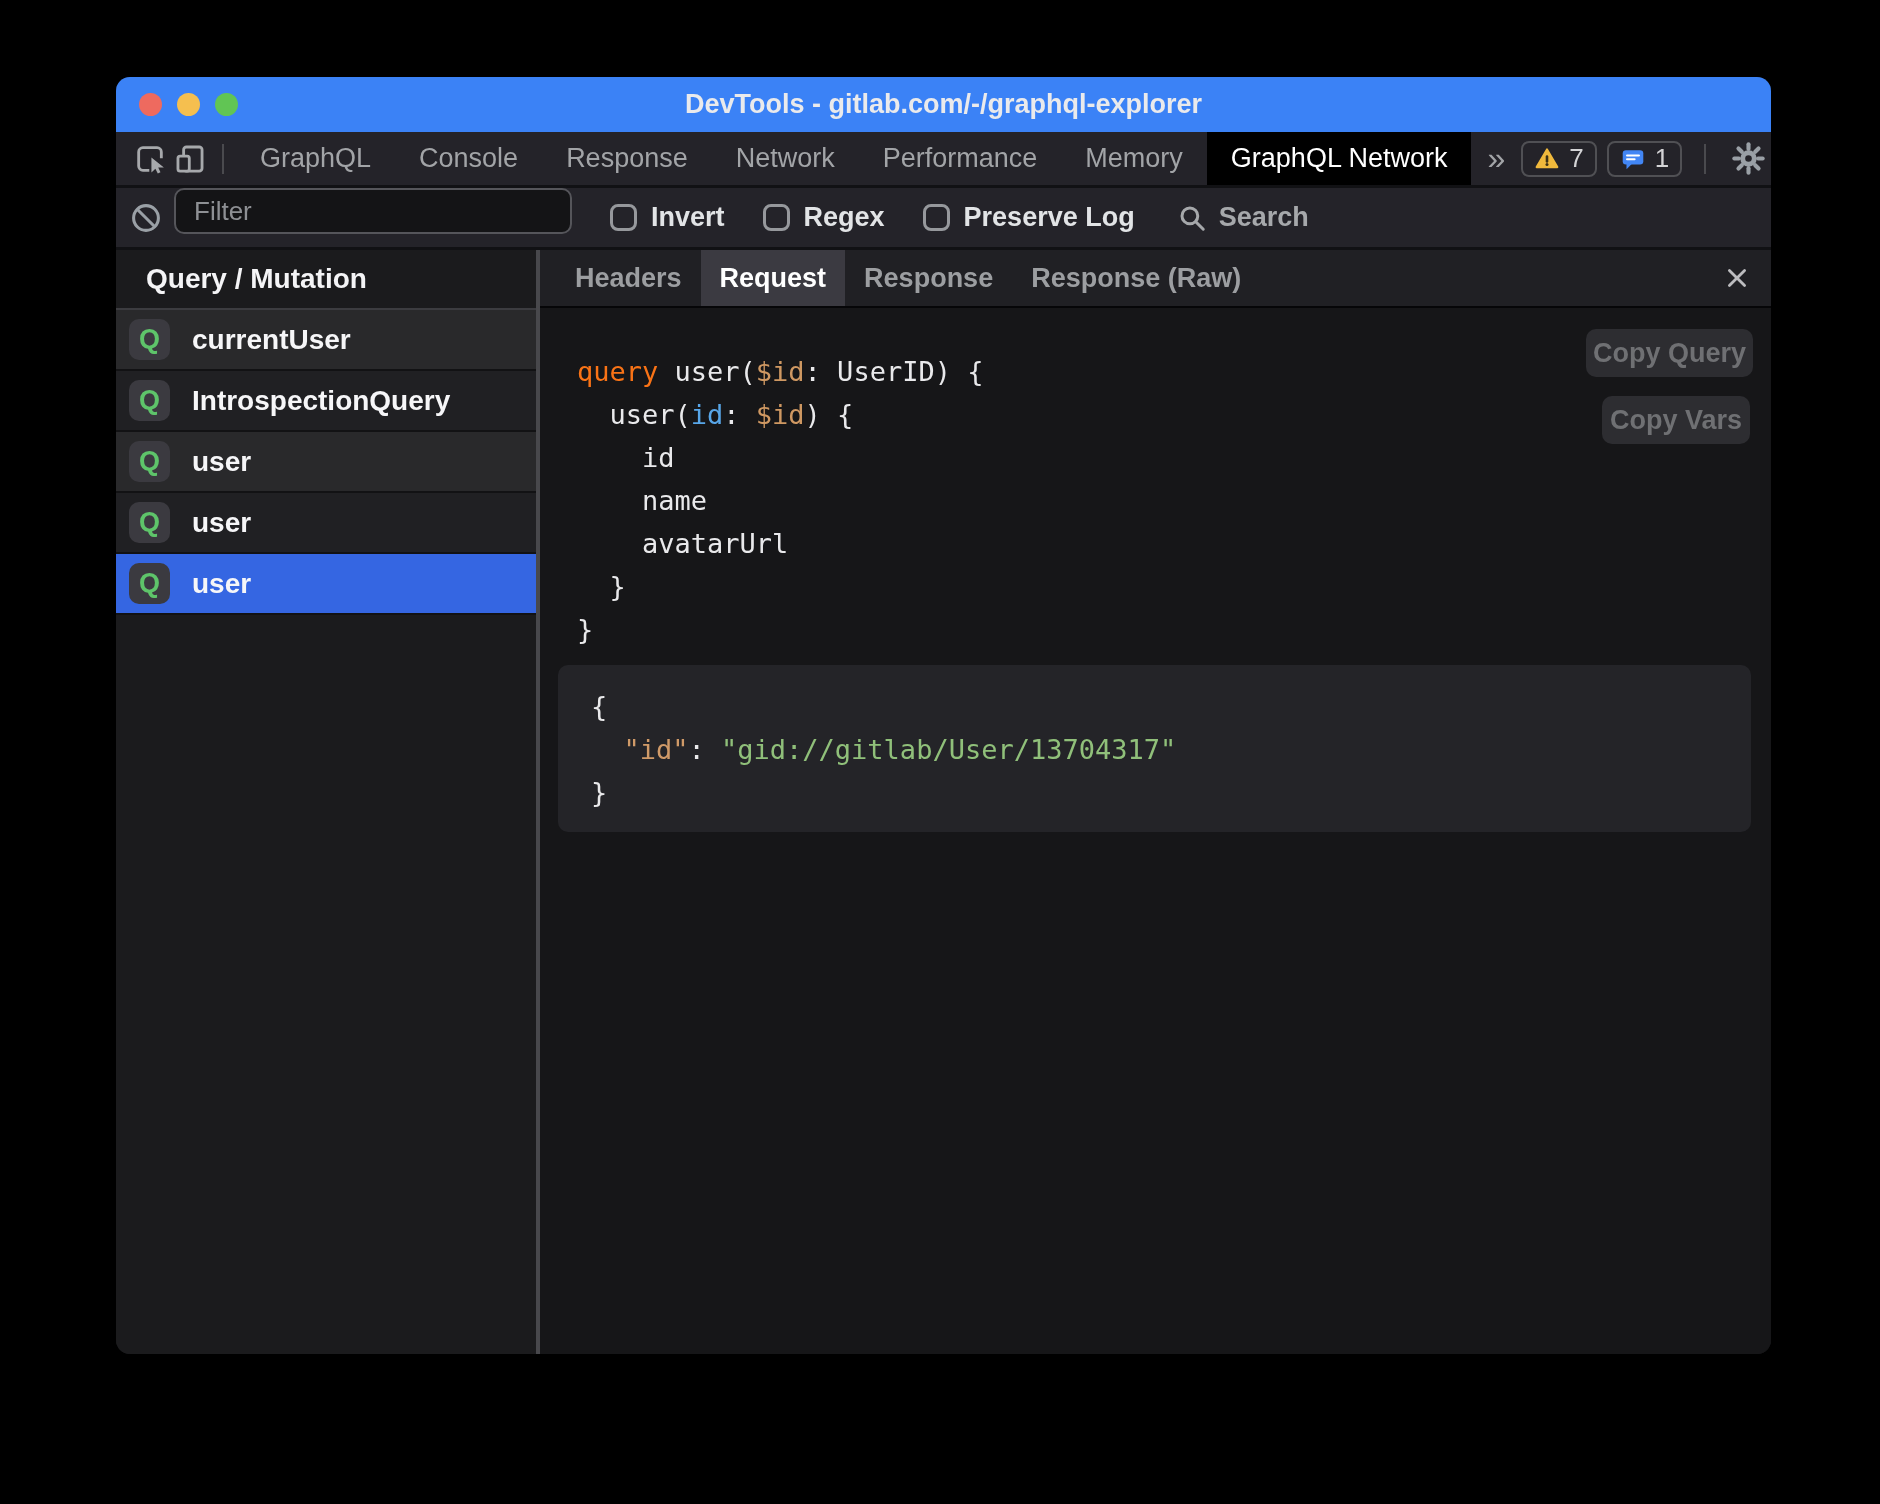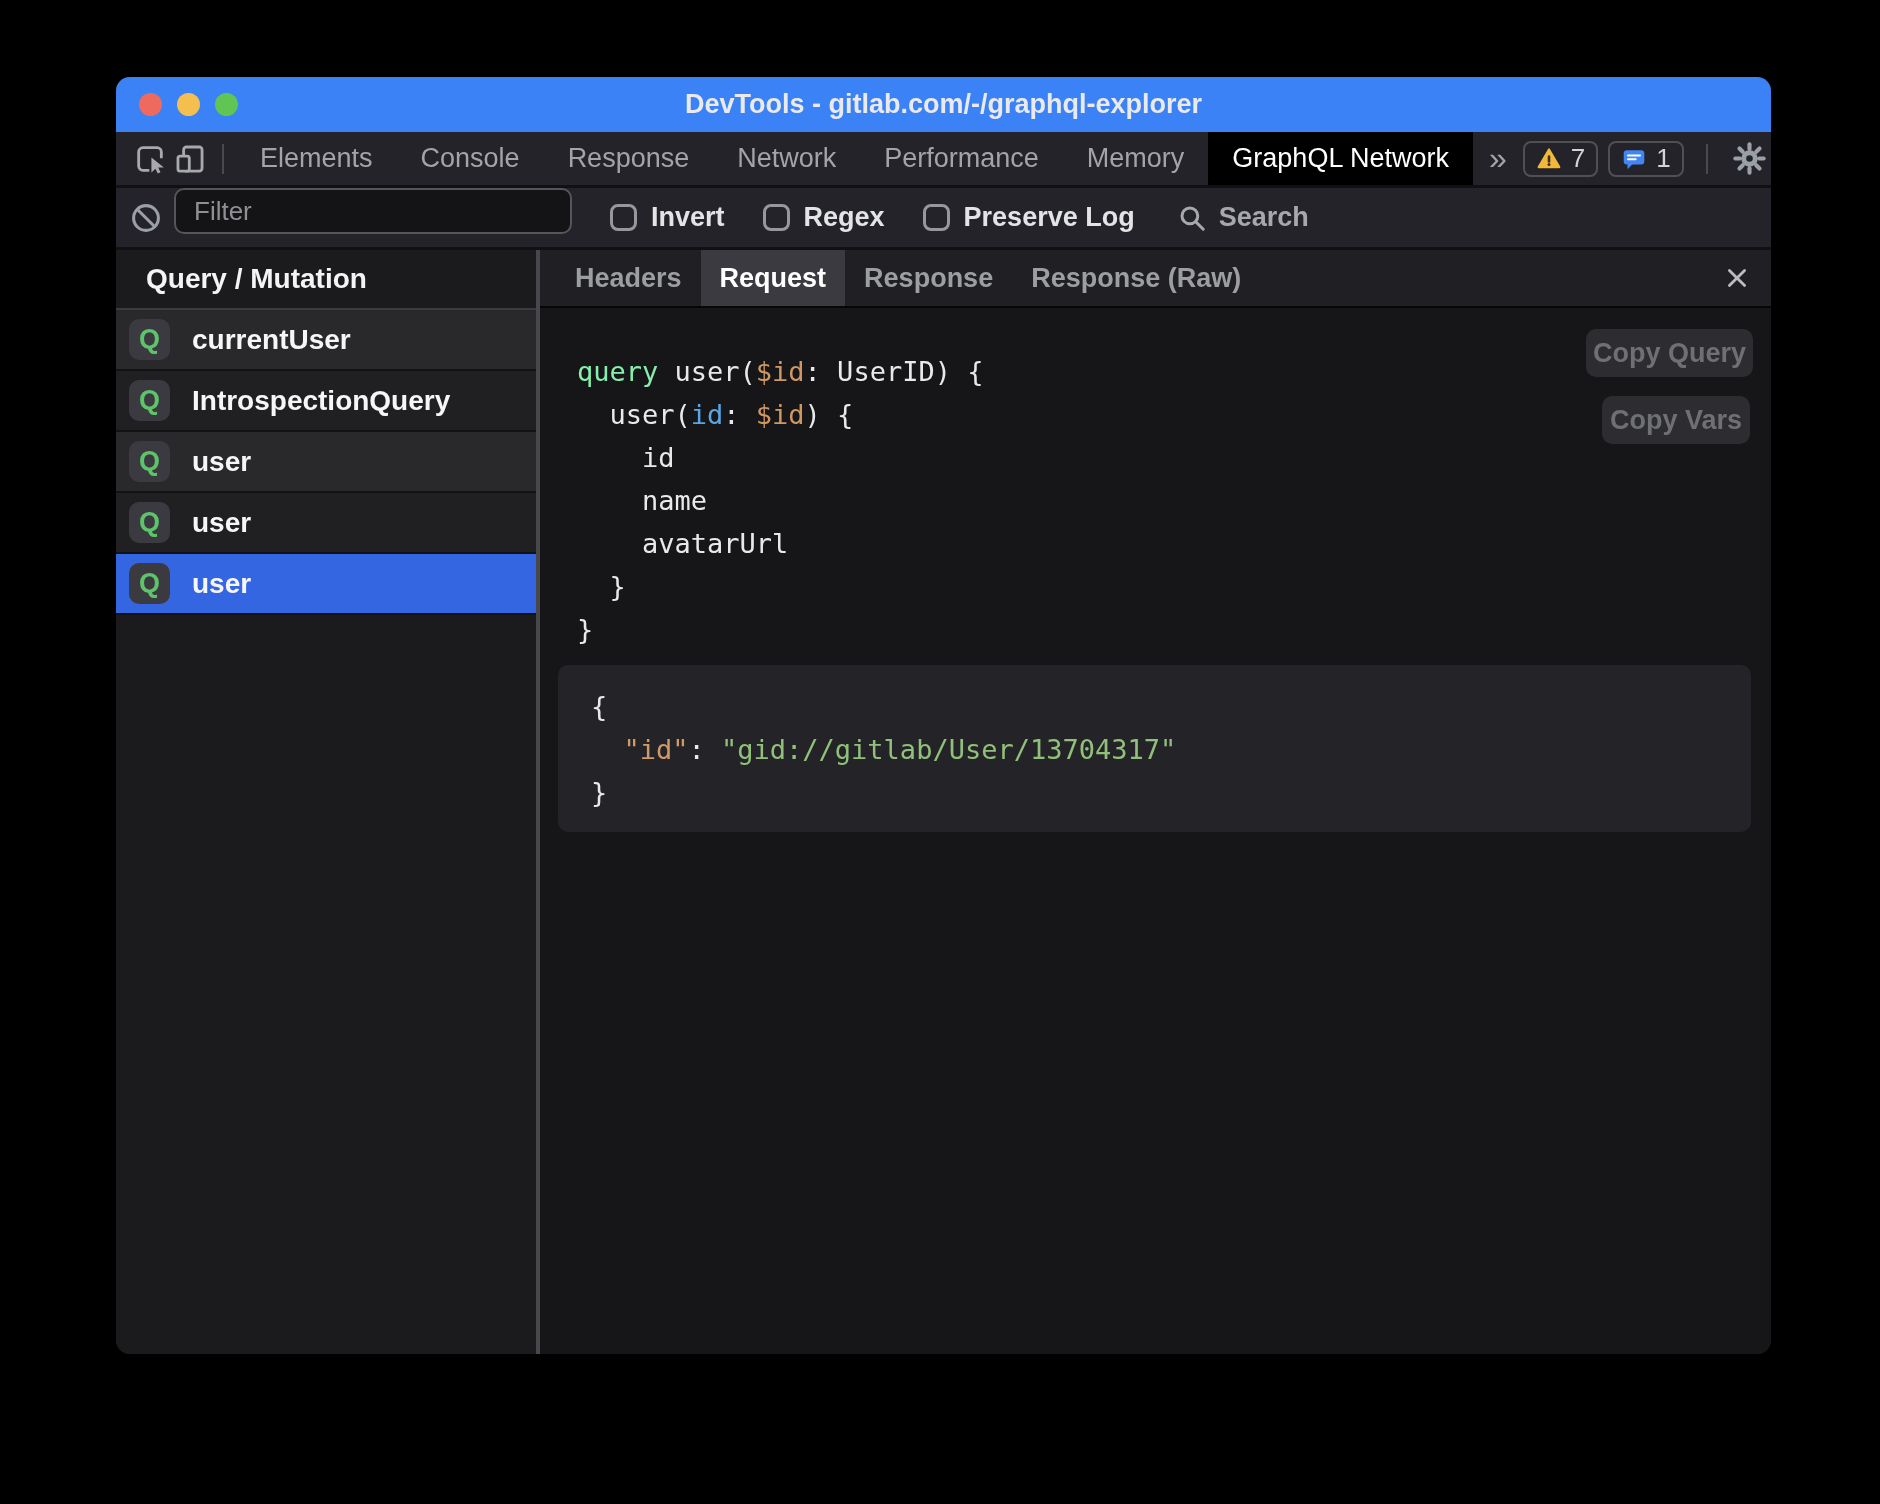--- a/index.html
+++ b/index.html
@@ -66,21 +66,21 @@
                  display:flex; align-items:stretch; padding-left:16px; }
   .dtab { display:flex; align-items:center; padding:0 19px; font-size:27px; font-weight:700;
           color:#9c9ea1; white-space:nowrap; }
   .dtab.active { background:#3b3a41; color:#fff; }
   .close-btn { margin-left:auto; margin-right:20px; align-self:center; display:flex; }
 
   .detail-content { flex:1; position:relative; background:#161618;
                     font-family:"DejaVu Sans Mono", monospace; font-size:27px; line-height:43px; }
   .code-block { position:absolute; left:37px; top:42px; }
   .code-line { white-space:pre; }
-  .tok-kw  { color:#86efac; }
+  .tok-kw  { color:#f97316; }
   .tok-var { color:#cf9862; }
   .tok-arg { color:#58a6e8; }
   .tok-pl  { color:#e9e9eb; }
   .tok-key { color:#d09a68; }
   .tok-str { color:#90c07a; }
 
   .vars-panel { position:absolute; left:18px; right:20px; top:357px; height:167px;
                 background:#242428; border-radius:10px; padding:20px 0 0 33px; }
 
   .copy-btn { position:absolute; background:#2d2d31; border-radius:10px; color:#6f7073;
@@ -117,21 +117,21 @@
     </div>
     <div class="icon-btn">
       <svg width="34" height="34" viewBox="0 0 24 24" fill="none">
         <rect x="7.5" y="3.5" width="13" height="17" rx="2" stroke="#a7a9ac" stroke-width="2"></rect>
         <rect x="3.5" y="10" width="8" height="10.5" rx="1.5" fill="#242329" stroke="#a7a9ac" stroke-width="2"></rect>
       </svg>
     </div>
     <div class="t-divider"></div>
 
     <div class="tabs-strip">
-        <div class="tab">Elements</div>
+        <div class="tab">GraphQL</div>
         <div class="tab">Console</div>
         <div class="tab">Response</div>
         <div class="tab">Network</div>
         <div class="tab">Performance</div>
         <div class="tab">Memory</div>
         <div class="tab active">GraphQL Network</div>
       </div>
 
     <div class="more-tabs">
       <span>»</span>

